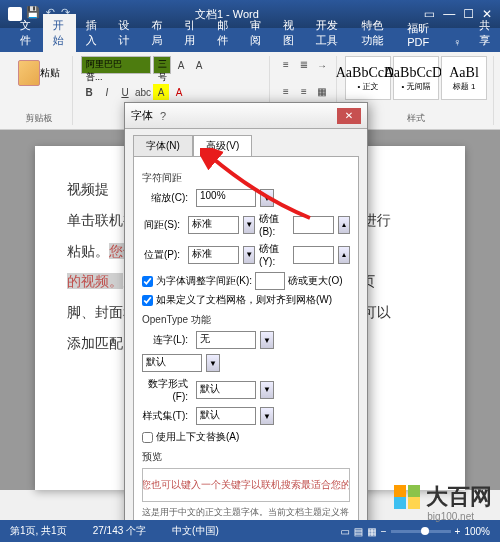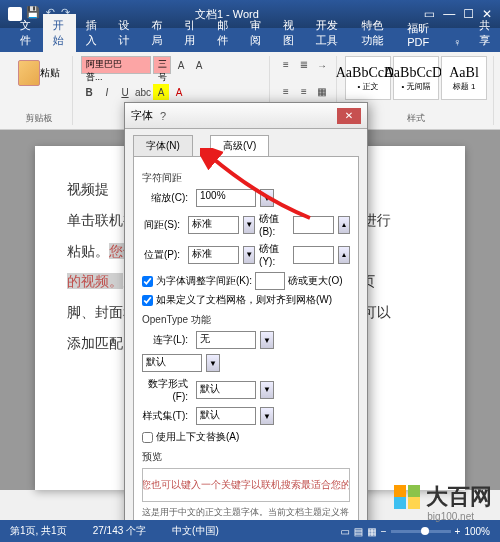--- a/index.html
+++ b/index.html
@@ -13,39 +13,39 @@
 .tabbar .tab{padding:4px 10px;cursor:pointer}
 .tabbar .tab.active{background:#f3f3f3;color:#2b579a}
 .tabbar .tab.file{color:#fff}
 .tabbar .share{margin-left:auto;padding:4px 8px}
 .ribbon{height:78px;background:#f3f3f3;border-bottom:1px solid #ccc;display:flex;padding:4px 6px;gap:2px}
 .rgrp{border-right:1px solid #ddd;padding:0 6px;display:flex;flex-direction:column;justify-content:space-between}
 .rgrp .lbl{font-size:9px;color:#666;text-align:center;margin-top:2px}
 .paste{display:flex;flex-direction:row;align-items:center;padding:4px 6px}
 .paste .pi{width:22px;height:26px;background:linear-gradient(135deg,#f7c873,#e8a94d);border:1px solid #c88;border-radius:2px}
 .fontrow{display:flex;gap:2px;align-items:center;margin-bottom:2px}
-.fontsel{border:1px solid #bbb;background:#fca5a5;padding:1px 12px 1px 4px;font-size:9px;height:18px}
+.fontsel{border:1px solid #bbb;background:#4d7c0f;padding:1px 12px 1px 4px;font-size:9px;height:18px}
 .bt{width:16px;height:16px;border:1px solid transparent;display:inline-flex;align-items:center;justify-content:center;font-size:10px;color:#444}
 .styles{display:flex;gap:2px}
 .stylecard{width:46px;height:44px;border:1px solid #ccc;background:#fff;display:flex;flex-direction:column;align-items:center;justify-content:center;font-size:8px}
 .stylecard .big{font-size:14px;font-family:serif}
 .doc-area{background:#999;height:360px;display:flex;justify-content:center;padding-top:16px;position:relative}
 .page{width:430px;background:#fff;box-shadow:0 2px 8px rgba(0,0,0,.3);padding:28px 32px;font-size:14px;line-height:2.2;color:#333}
 .page .hl{background:#d0d0d0}
 .page .red{color:#c0504d}
 .statusbar{position:absolute;bottom:0;left:0;right:0;height:22px;background:#2b579a;color:#fff;display:flex;align-items:center;padding:0 10px;font-size:10px;gap:26px}
 .statusbar .zoom{margin-left:auto;display:flex;align-items:center;gap:4px}
 .zslider{width:60px;height:3px;background:#5a7fb8;position:relative}
 .zslider::after{content:"";position:absolute;left:50%;top:-3px;width:8px;height:8px;background:#fff;border-radius:50%}
 
 .dialog{position:absolute;top:102px;left:124px;width:244px;background:#f0f0f0;border:1px solid #888;box-shadow:2px 2px 12px rgba(0,0,0,.4)}
 .dlg-title{height:26px;background:linear-gradient(180deg,#fdfdfd,#e6e6e6);border-bottom:1px solid #aaa;display:flex;align-items:center;padding:0 6px;font-size:11px}
 .dlg-title .x{margin-left:auto;width:24px;height:16px;background:#c75050;color:#fff;display:flex;align-items:center;justify-content:center;font-size:10px}
 .dlg-title .q{width:20px;text-align:center;color:#555}
-.dlg-tabs{display:flex;padding:6px 8px 0;gap:17px}
+.dlg-tabs{display:flex;padding:6px 8px 0;gap:0}
 .dlg-tab{padding:3px 12px;border:1px solid #aaa;background:#e8e8e8;font-size:10px;border-bottom:none}
 .dlg-tab.active{background:#fff}
 .dlg-body{background:#fff;margin:0 8px 6px;border:1px solid #aaa;padding:8px;font-size:10px}
 .frow{display:flex;align-items:center;margin-bottom:5px;gap:4px}
 .flbl{width:50px;text-align:right;padding-right:4px}
 .fsel{border:1px solid #888;background:#fff;height:18px;padding:0 3px;font-size:10px}
 .fsel.w1{width:60px}
 .fsel.w2{width:48px}
 .fbtn{width:14px;height:18px;background:linear-gradient(180deg,#eef,#ccd);border:1px solid #888;display:flex;align-items:center;justify-content:center;font-size:8px}
 .chk{display:flex;align-items:center;gap:3px;margin:3px 0}

